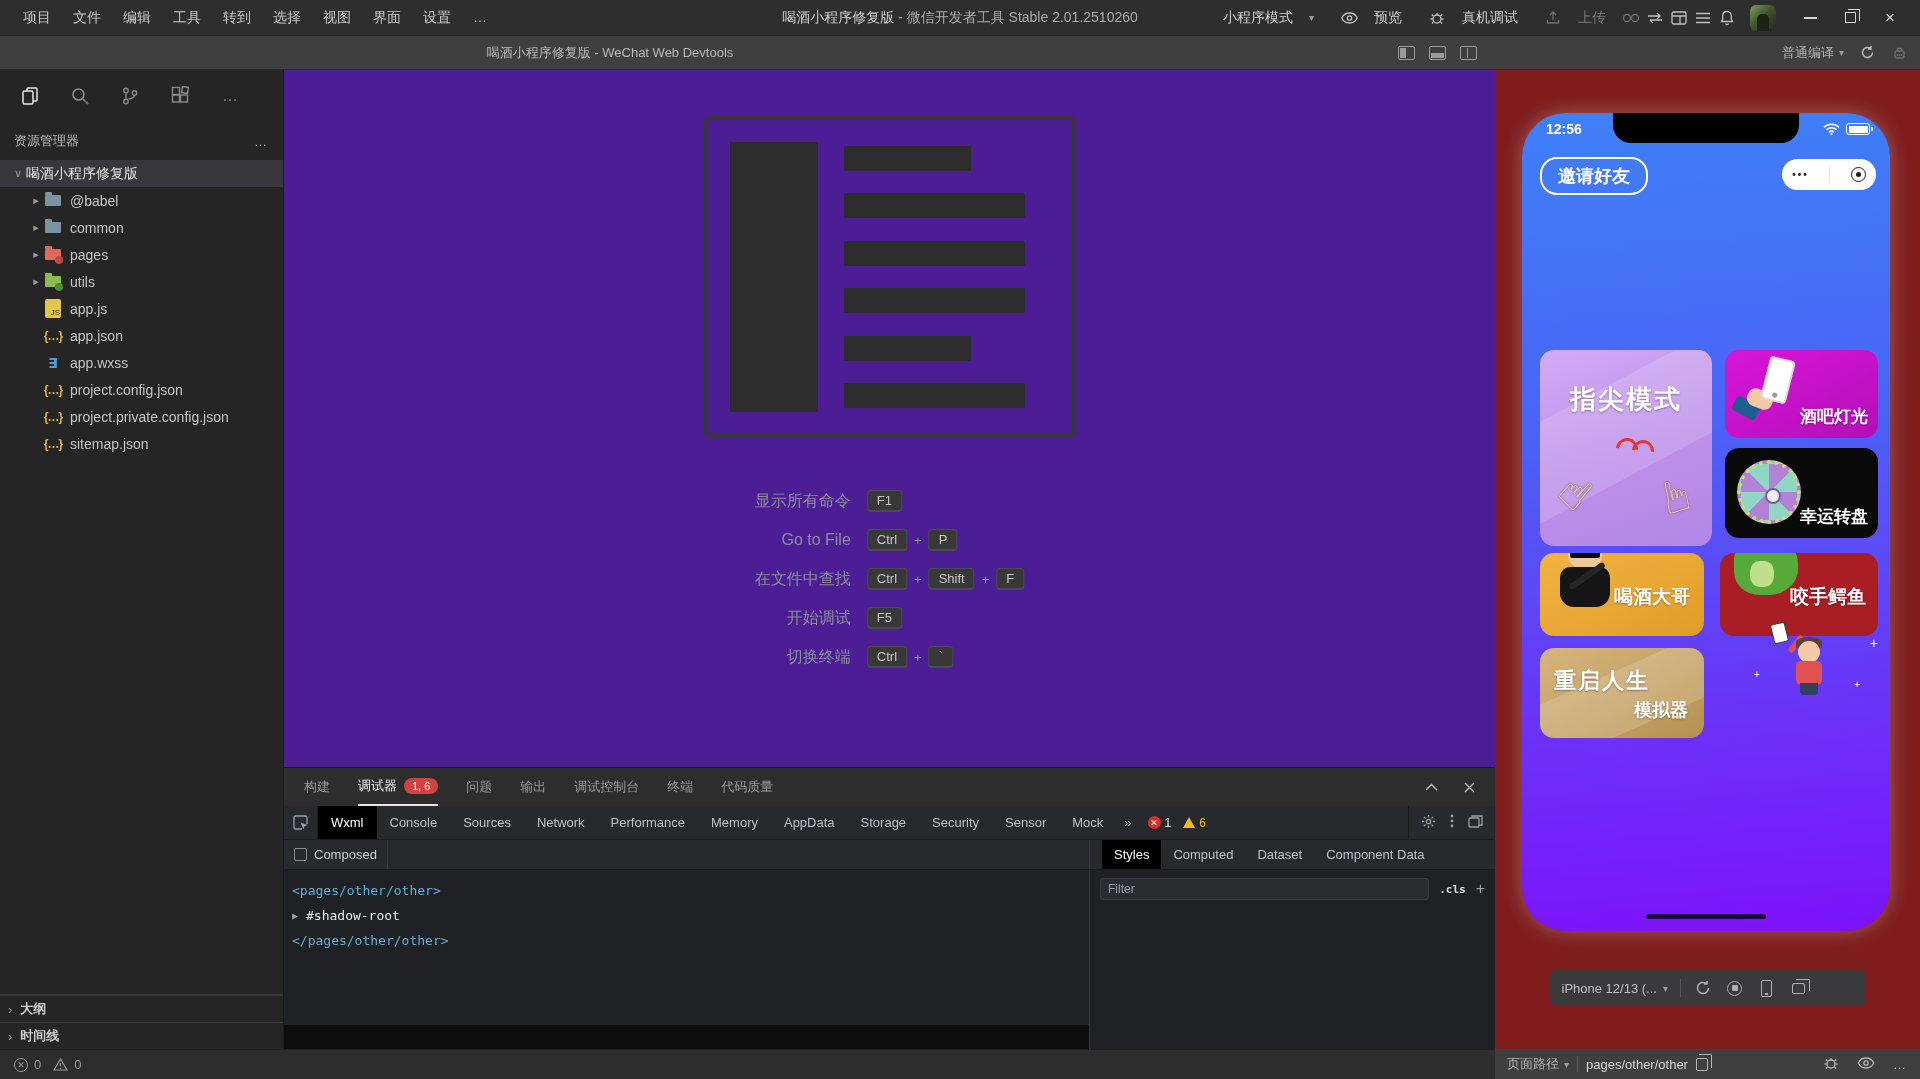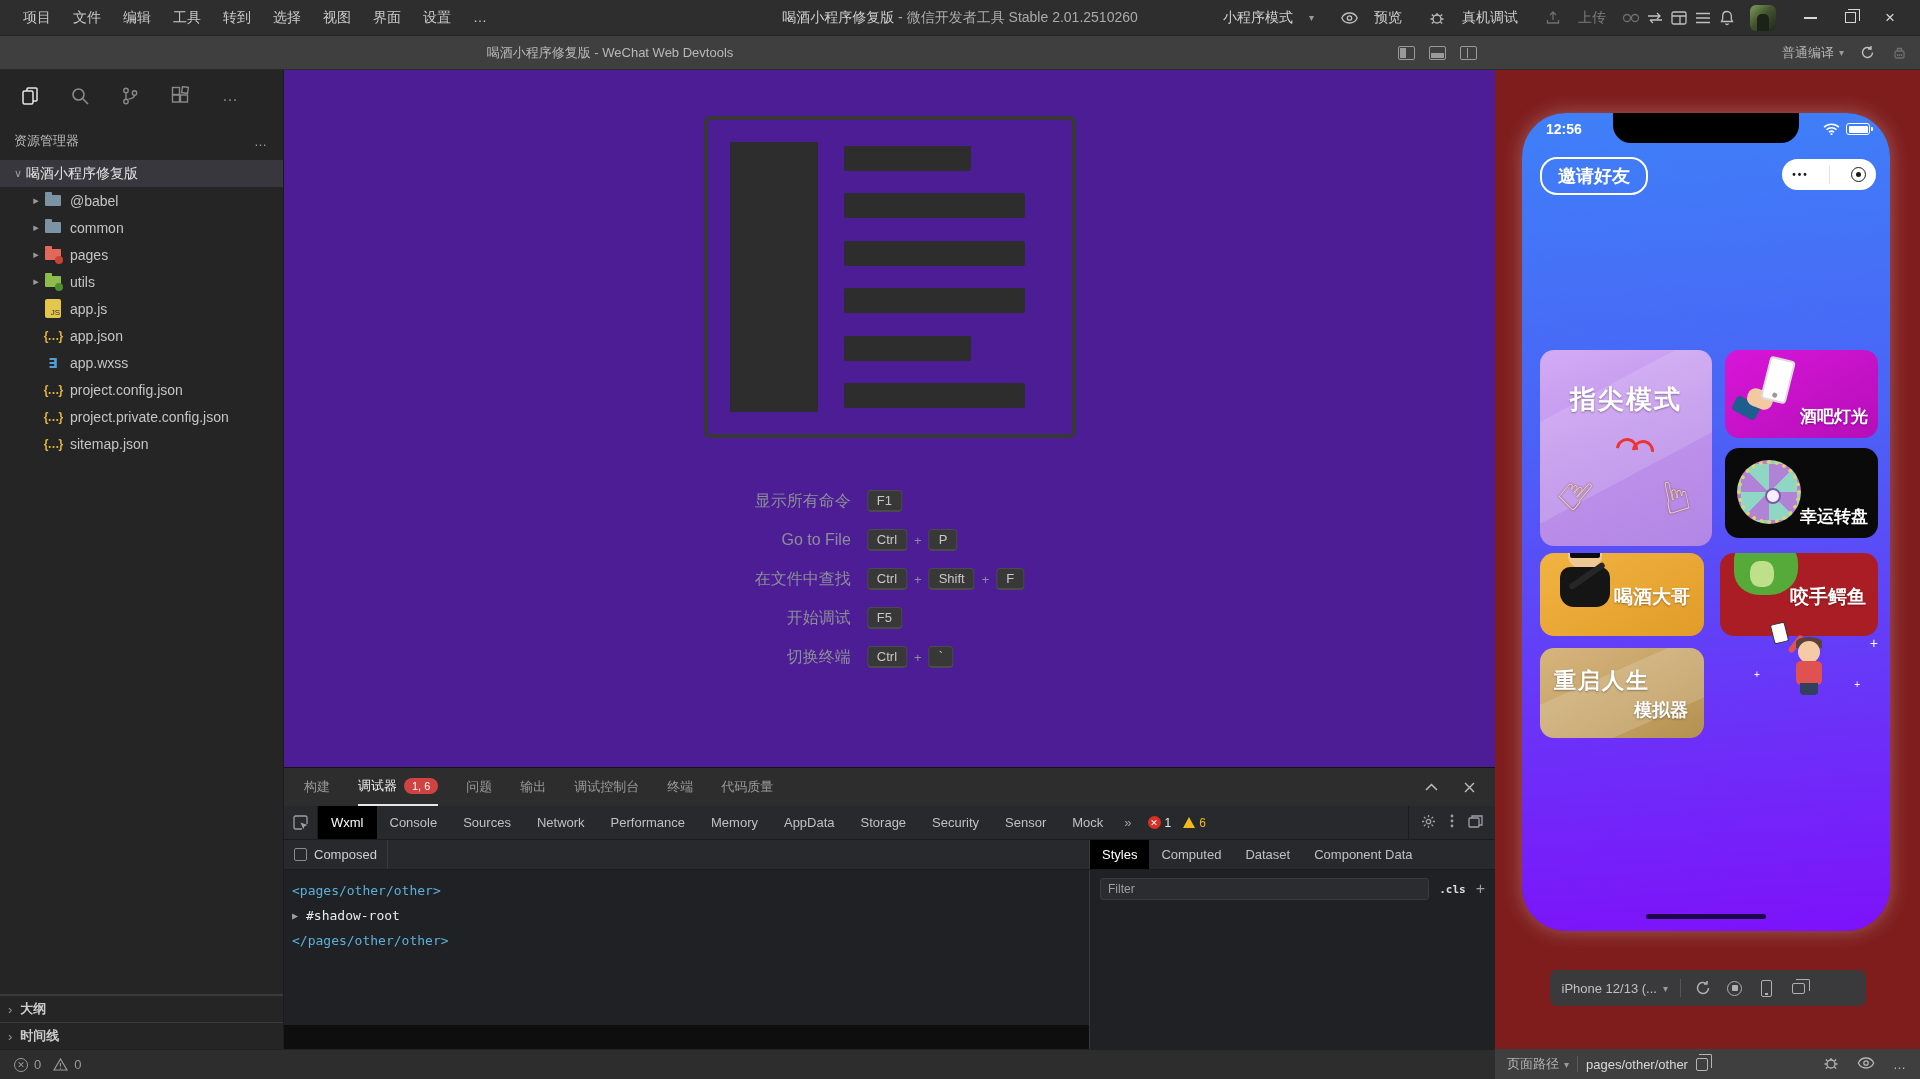--- a/index.html
+++ b/index.html
@@ -124,21 +124,21 @@
   .tri { width:0; height:0; border-left:6px solid transparent; border-right:6px solid transparent;
     border-bottom:11px solid #f2bb1d; position:relative; }
   .dt-bar-right { margin-left:auto; display:flex; align-items:center; gap:14px; padding-right:12px; color:#9aa0a6;
     border-left:1px solid #1c1c1c; padding-left:12px; height:100%; }
   .dt-row2 { height:30px; display:flex; align-items:stretch; border-bottom:1px solid #1c1c1c; font-size:13px; color:#cfcfcf; }
   .composed { display:flex; align-items:center; gap:7px; padding:0 10px; border-right:1px solid #3a3a3a; }
   .cbox { width:13px; height:13px; border:1px solid #8a8a8a; border-radius:2px; }
   .row2-spacer { flex:1; }
   .styles-tabs { width:406px; flex:0 0 406px; display:flex; align-items:stretch; border-left:1px solid #3a3a3a; color:#bdc1c6; }
   .st-tab { padding:0 12px; display:flex; align-items:center; }
-  .st-tab.active { background:#000; color:#fff; }
+  .st-tab.active { background:#000; color:#fff;margin-left:12px; }
   .dt-content { flex:1; display:flex; min-height:0; background:#202124; }
   .code-pane { flex:1; display:flex; flex-direction:column; min-width:0; }
   .code-lines { flex:1; padding:8px 4px 0 8px; font-family:"DejaVu Sans Mono","Liberation Mono",monospace;
     font-size:13px; line-height:25px; }
   .tagline { color:#5db0d7; }
   .shadowline { color:#e8eaed; display:flex; align-items:center; }
   .shadowline .arr { color:#9aa0a6; font-size:10px; width:14px; }
   .hscroll { height:24px; background:#0e0e0e; flex:0 0 24px; }
   .styles-pane { width:406px; flex:0 0 406px; border-left:1px solid #3a3a3a; padding:8px 10px; }
   .filter-row { display:flex; align-items:center; gap:10px; }

